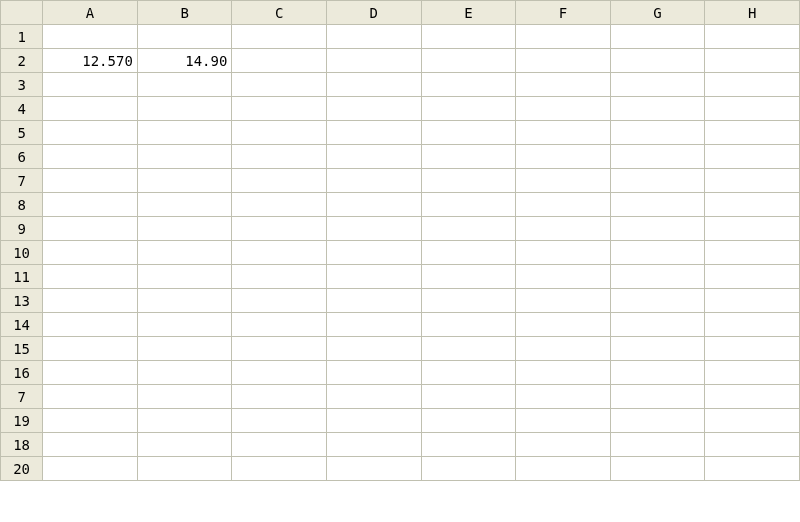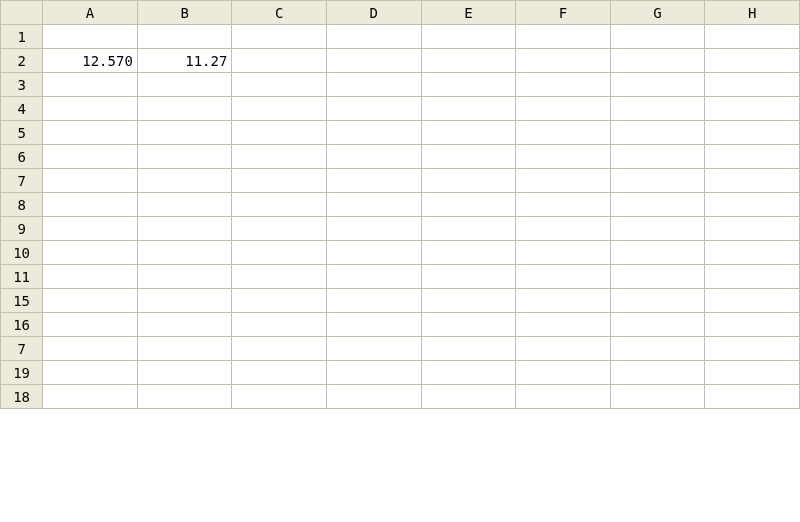--- a/index.html
+++ b/index.html
@@ -78,21 +78,21 @@
         <td class="cell"></td>
         <td class="cell"></td>
         <td class="cell"></td>
         <td class="cell"></td>
         <td class="cell"></td>
         <td class="cell"></td>
       </tr>
       <tr>
         <th class="rowhdr">2</th>
         <td class="cell">12.570</td>
-        <td class="cell">11.27</td>
+        <td class="cell">14.90</td>
         <td class="cell"></td>
         <td class="cell"></td>
         <td class="cell"></td>
         <td class="cell"></td>
         <td class="cell"></td>
         <td class="cell"></td>
       </tr>
       <tr>
         <th class="rowhdr">3</th>
         <td class="cell"></td>
@@ -186,20 +186,42 @@
         <td class="cell"></td>
         <td class="cell"></td>
         <td class="cell"></td>
         <td class="cell"></td>
         <td class="cell"></td>
         <td class="cell"></td>
         <td class="cell"></td>
         <td class="cell"></td>
       </tr>
       <tr>
+        <th class="rowhdr">13</th>
+        <td class="cell"></td>
+        <td class="cell"></td>
+        <td class="cell"></td>
+        <td class="cell"></td>
+        <td class="cell"></td>
+        <td class="cell"></td>
+        <td class="cell"></td>
+        <td class="cell"></td>
+      </tr>
+      <tr>
+        <th class="rowhdr">14</th>
+        <td class="cell"></td>
+        <td class="cell"></td>
+        <td class="cell"></td>
+        <td class="cell"></td>
+        <td class="cell"></td>
+        <td class="cell"></td>
+        <td class="cell"></td>
+        <td class="cell"></td>
+      </tr>
+      <tr>
         <th class="rowhdr">15</th>
         <td class="cell"></td>
         <td class="cell"></td>
         <td class="cell"></td>
         <td class="cell"></td>
         <td class="cell"></td>
         <td class="cell"></td>
         <td class="cell"></td>
         <td class="cell"></td>
       </tr>
@@ -231,20 +253,31 @@
         <td class="cell"></td>
         <td class="cell"></td>
         <td class="cell"></td>
         <td class="cell"></td>
         <td class="cell"></td>
         <td class="cell"></td>
         <td class="cell"></td>
       </tr>
       <tr>
         <th class="rowhdr">18</th>
+        <td class="cell"></td>
+        <td class="cell"></td>
+        <td class="cell"></td>
+        <td class="cell"></td>
+        <td class="cell"></td>
+        <td class="cell"></td>
+        <td class="cell"></td>
+        <td class="cell"></td>
+      </tr>
+      <tr>
+        <th class="rowhdr">20</th>
         <td class="cell"></td>
         <td class="cell"></td>
         <td class="cell"></td>
         <td class="cell"></td>
         <td class="cell"></td>
         <td class="cell"></td>
         <td class="cell"></td>
         <td class="cell"></td>
       </tr>
     </tbody>

